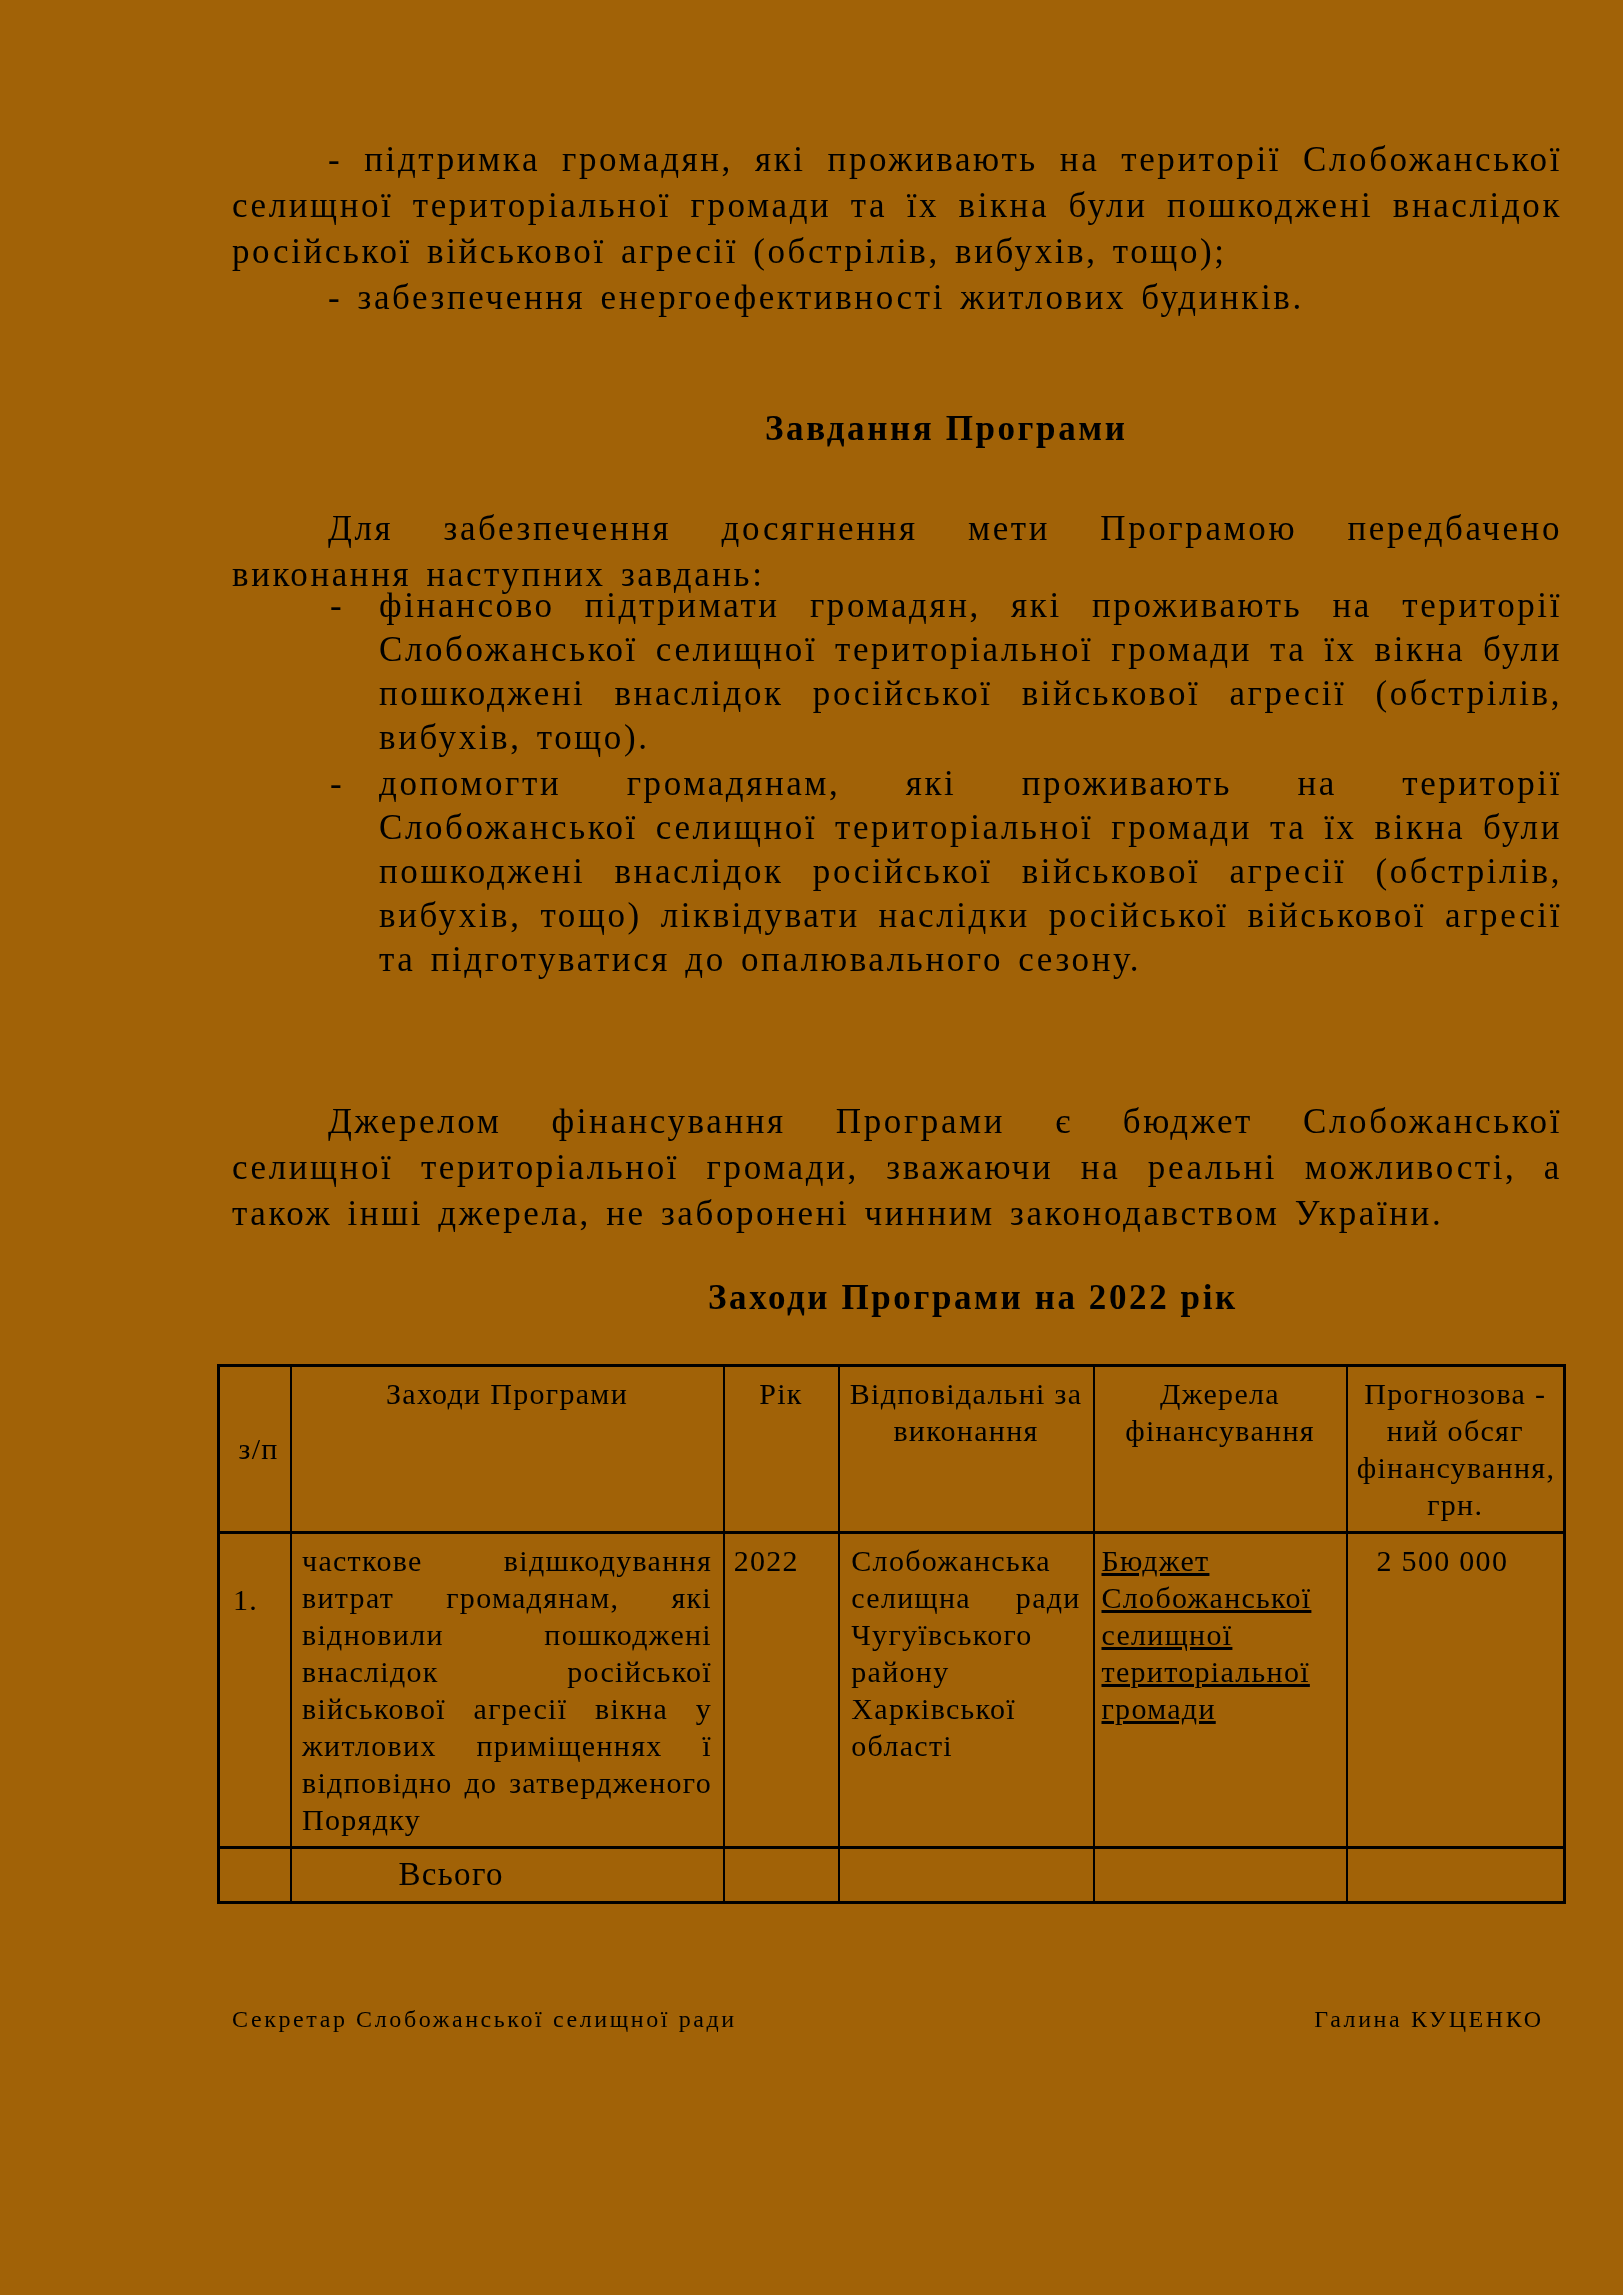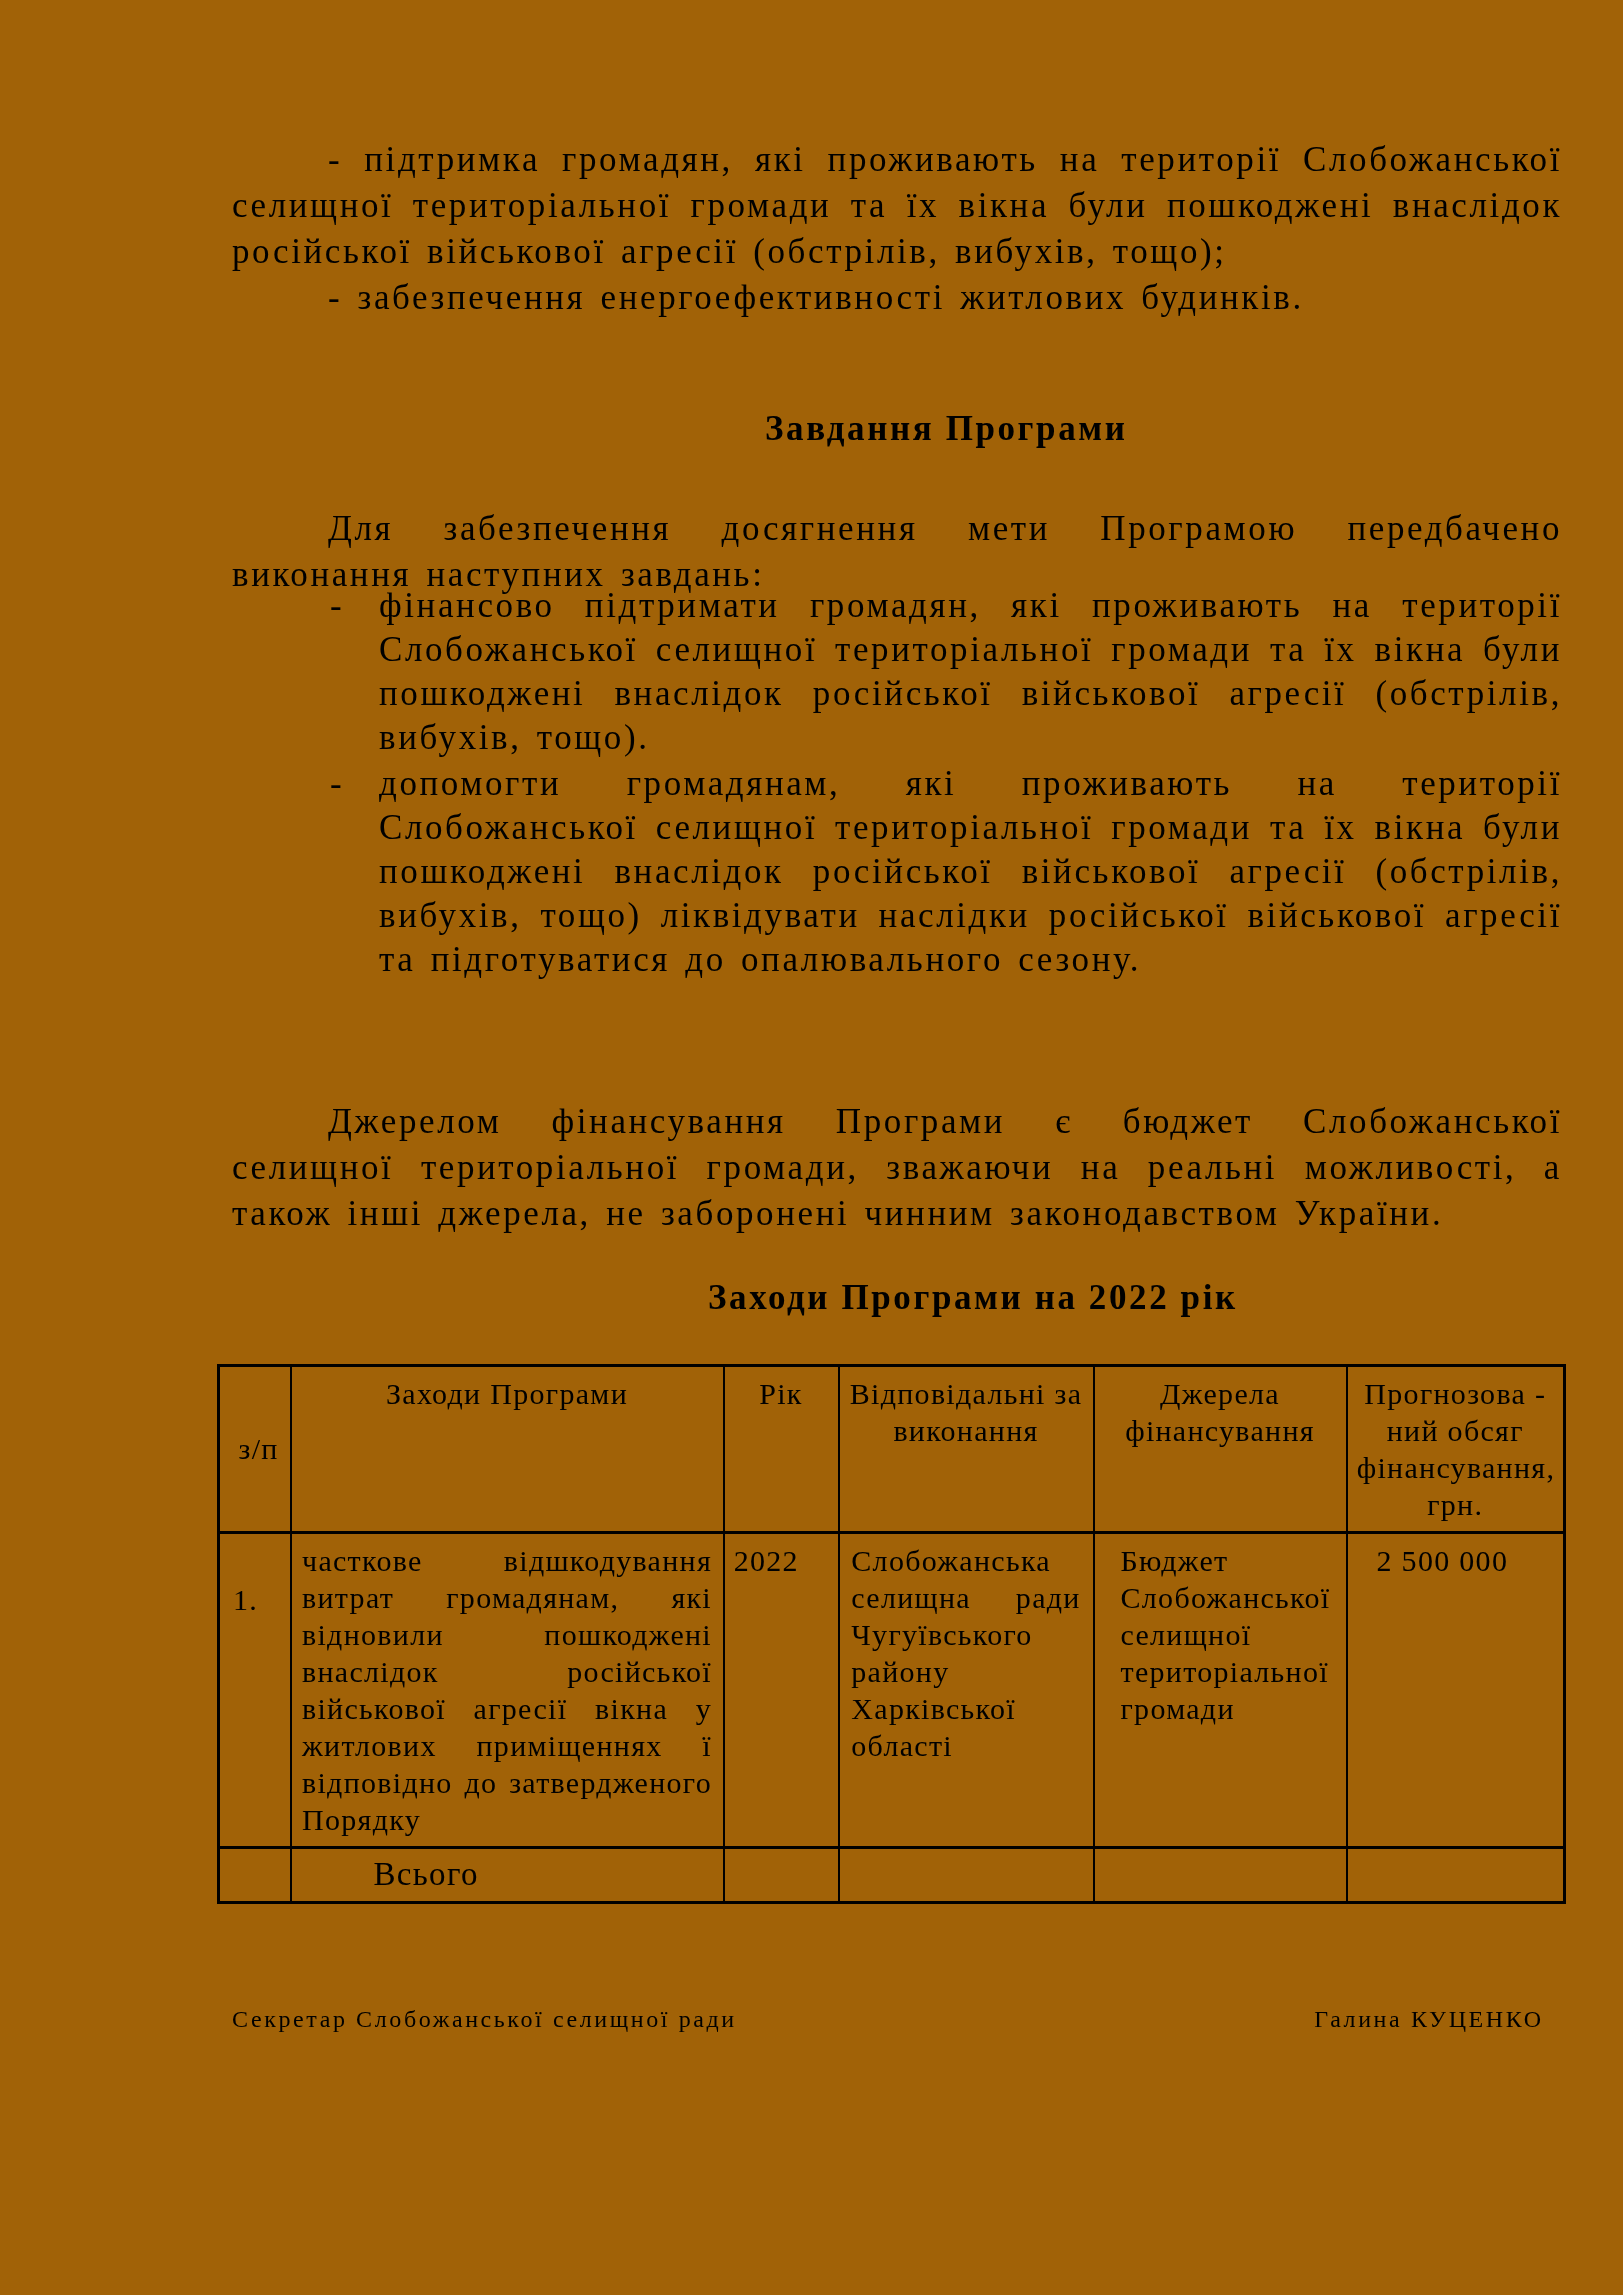--- a/index.html
+++ b/index.html
@@ -92,25 +92,25 @@
   }
   .measures-table tr.header-row th { height: 147px; text-align: center; }
   .measures-table th.h-num { vertical-align: middle; text-align: left; padding-left: 17px; }
   .measures-table th.h-forecast { white-space: pre-line; }
 
   .measures-table tr.data-row td { height: 302px; }
   td.cell-num { padding-top: 47px; padding-left: 13px; text-align: left; }
   td.cell-measure { text-align: justify; padding-left: 10.5px; padding-right: 10.5px; }
   td.cell-year { text-align: left; }
   td.cell-resp { text-align: justify; padding-left: 11.8px; padding-right: 11.8px; }
-  td.cell-src { text-align: left; padding-left: 26px; padding-right: 11.8px; }
+  td.cell-src { text-align: left; padding-left: 7px; padding-right: 11.8px; text-decoration: underline; }
   td.cell-amt { text-align: left; padding-left: 29px; }
 
   .measures-table tr.total-row td { height: 46px; vertical-align: middle; }
-  td.cell-total-label { padding-left: 82px; font-size: 33px; }
+  td.cell-total-label { padding-left: 107px; font-size: 33px; }
 
   
   .signature {
     left: 232px;
     top: 1996px;
     width: 1330px;
     display: flex;
     justify-content: space-between;
     font-size: 24px;
     line-height: 46px;

